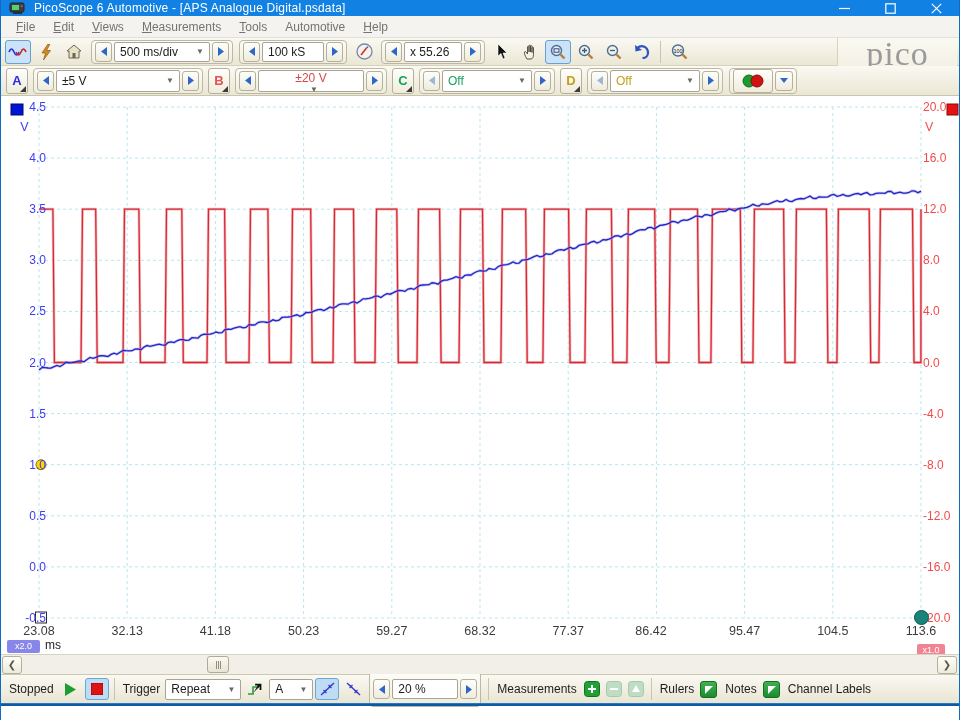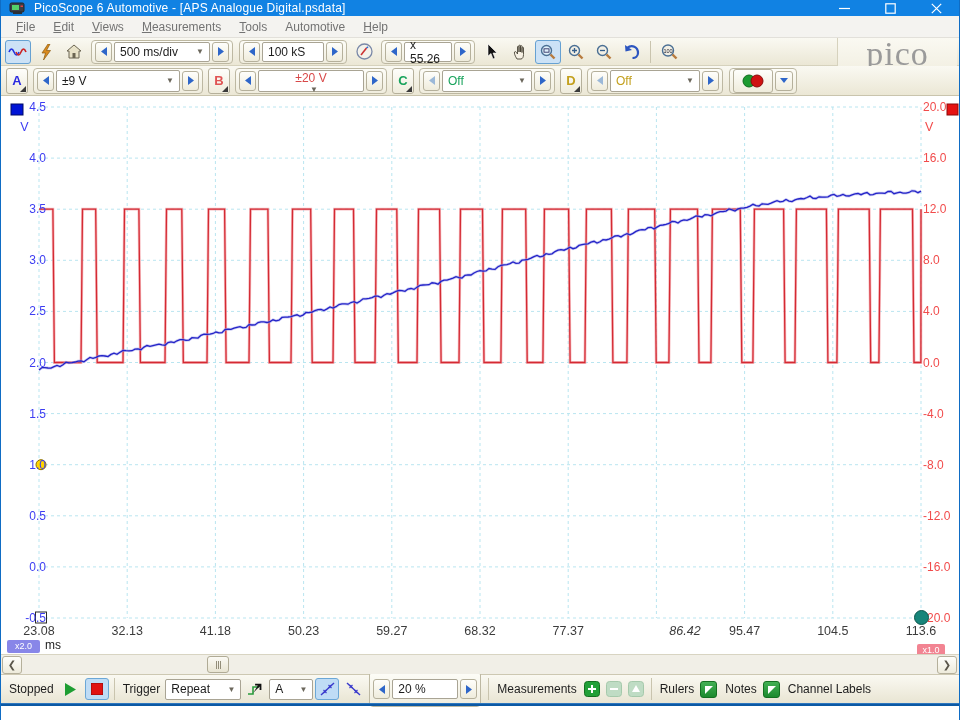--- a/index.html
+++ b/index.html
@@ -193,21 +193,21 @@
         <path d="M10.5 5 L12 3.8" stroke="#36c" stroke-width="1.6"></path>
       </svg>
     </div>
 
     <div class="grp">
       <div class="abtn">
           <svg width="6" height="9" viewBox="0 0 6 9">
             <path d="M6 0 L0 4.5 L6 9 Z" fill="#2e66c9"></path>
           </svg>
         </div>
-      <div class="valbox" style="width:48px;">x 55.26</div>
+      <div class="valbox" style="width:58px;">x 55.26</div>
       <div class="abtn">
           <svg width="6" height="9" viewBox="0 0 6 9">
             <path d="M0 0 L6 4.5 L0 9 Z" fill="#2e66c9"></path>
           </svg>
         </div>
     </div>
 
     <div class="toolbtn">
       <svg width="12" height="16" viewBox="0 0 12 16">
           <path d="M2 0 L2 12 L5 9.5 L7 15 L9 14 L7 9 L11 9 Z" fill="#111" stroke="#fff" stroke-width="0.6"></path>
@@ -269,21 +269,21 @@
     <div class="chbtn" style="color:#2b2be0;">
         <span>A</span>
       </div>
     <div class="grp">
       <div class="abtn">
           <svg width="6" height="9" viewBox="0 0 6 9">
             <path d="M6 0 L0 4.5 L6 9 Z" fill="#2e66c9"></path>
           </svg>
         </div>
       <div class="combo" style="width:124px;">
-        <span>±9 V</span>
+        <span>±5 V</span>
           <span class="carr">▼</span>
       </div>
       <div class="abtn">
           <svg width="6" height="9" viewBox="0 0 6 9">
             <path d="M0 0 L6 4.5 L0 9 Z" fill="#2e66c9"></path>
           </svg>
         </div>
     </div>
 
     <div class="chbtn" style="color:#e05454;">
@@ -421,21 +421,21 @@
         <div class="ytick r" style="top: 515px;">-20.0</div>
       </div>
     <div id="xaxis">
         <div class="xtick" style="left: 8px;">23.08</div>
         <div class="xtick" style="left: 96.2px;">32.13</div>
         <div class="xtick" style="left: 184.4px;">41.18</div>
         <div class="xtick" style="left: 272.6px;">50.23</div>
         <div class="xtick" style="left: 360.8px;">59.27</div>
         <div class="xtick" style="left: 449px;">68.32</div>
         <div class="xtick" style="left: 537.2px;">77.37</div>
-        <div class="xtick" style="left: 654px; font-style: italic;">86.42</div>
+        <div class="xtick" style="left: 620px;">86.42</div>
         <div class="xtick" style="left: 713.6px;">95.47</div>
         <div class="xtick" style="left: 801.8px;">104.5</div>
         <div class="xtick" style="left: 890px;">113.6</div>
       </div>
     <div class="yunit l">V</div>
     <div class="yunit r">V</div>
     <div class="tealmark"></div>
     <div class="badge a">x2.0</div>
     <div class="badge b">x1.0</div>
     <div class="mslabel">ms</div>

